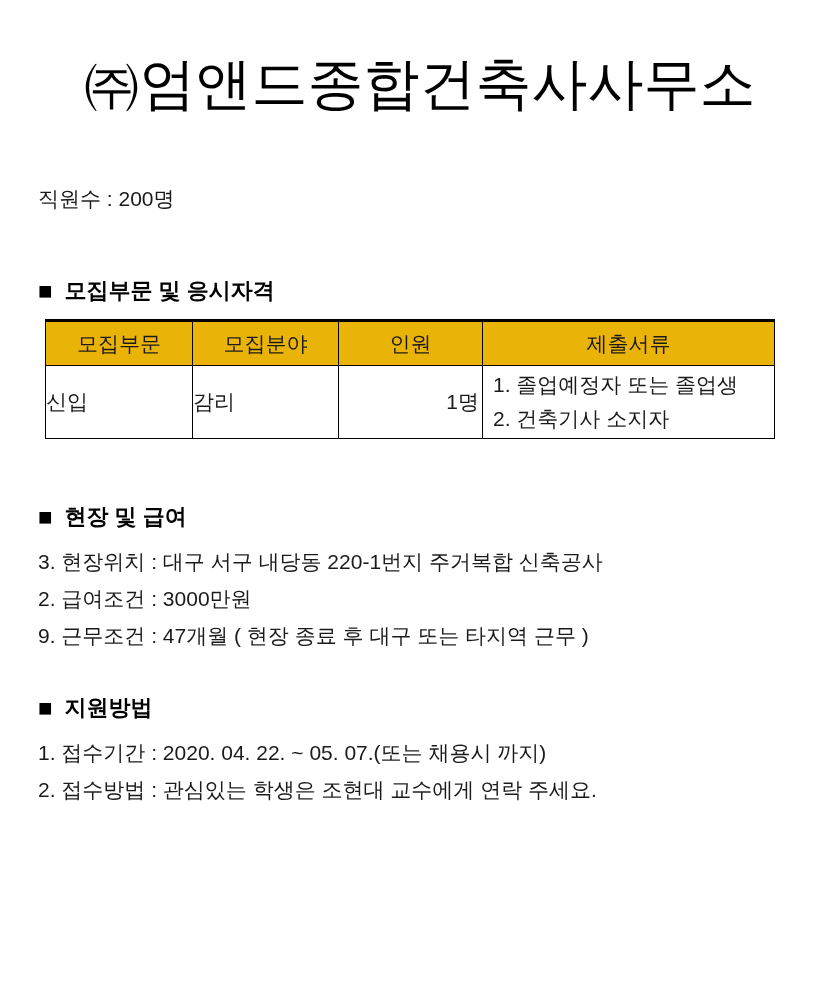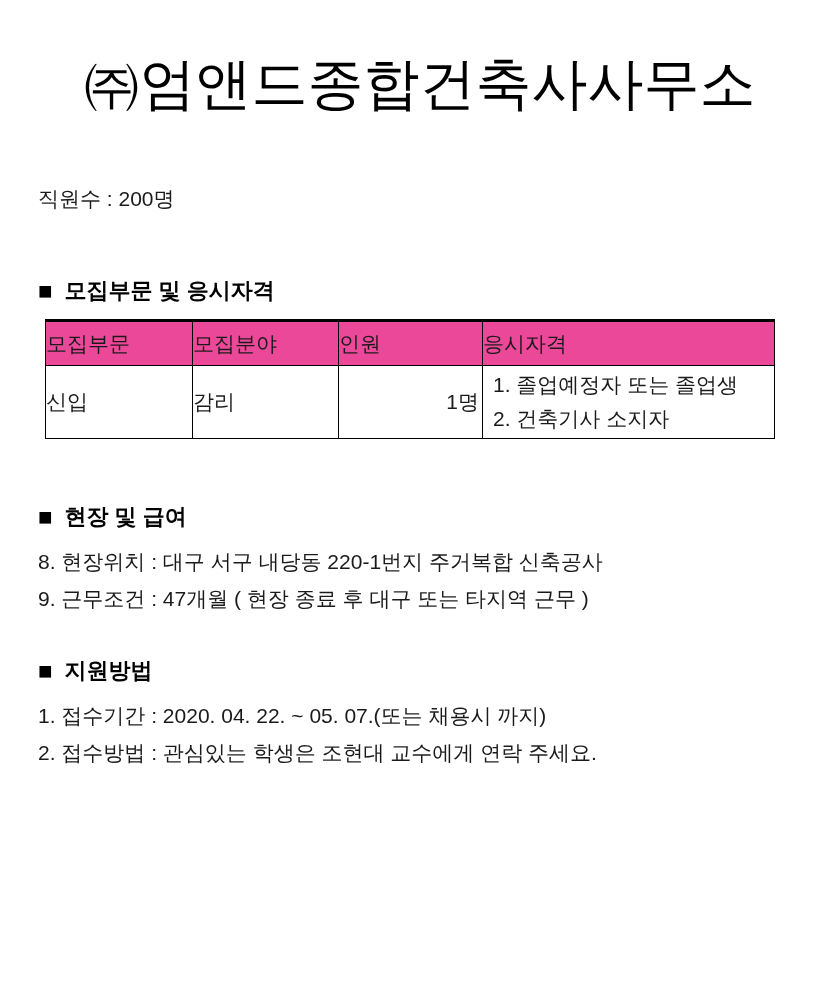--- a/index.html
+++ b/index.html
@@ -54,23 +54,23 @@
     table-layout: fixed;
   }
   table.recruit-table { border: 1.5px solid #000; border-top: 3px solid #000; }
   .recruit-table th, .recruit-table td {
     border: 1.5px solid #000;
     font-size: 21px;
     font-weight: 400;
     color: #1a1a1a;
   }
   .recruit-table th {
-    background: #ec4899;
+    background: #eab308;
     height: 45px;
-    text-align: left;
+    text-align: center;
     vertical-align: middle;
   }
   .recruit-table td {
     height: 73px;
     vertical-align: middle;
     text-align: left;
   }
   .col-part  { width: 147px; }
   .col-field { width: 146px; }
   .col-count { width: 144px; }
@@ -108,21 +108,21 @@
       <col class="col-part">
         <col class="col-field">
         <col class="col-count">
         <col class="col-qual">
     </colgroup>
     <thead>
       <tr>
         <th>모집부문</th>
         <th>모집분야</th>
         <th>인원</th>
-        <th>응시자격</th>
+        <th>제출서류</th>
       </tr>
     </thead>
     <tbody>
       <tr>
         <td>신입</td>
         <td>감리</td>
         <td class="cell-count">1명</td>
         <td class="cell-qual">
           <div>1. 졸업예정자 또는 졸업생</div>
           <div>2. 건축기사 소지자</div>
@@ -130,21 +130,22 @@
       </tr>
     </tbody>
   </table>
 
   <div class="section-heading sec2">
     <span class="bullet">■</span>
     <span>현장 및 급여</span>
   </div>
 
   <div class="item-list">
-    <div>8. 현장위치 : 대구 서구 내당동 220-1번지 주거복합 신축공사</div>
+    <div>3. 현장위치 : 대구 서구 내당동 220-1번지 주거복합 신축공사</div>
+    <div>2. 급여조건 : 3000만원</div>
     <div>9. 근무조건 : 47개월 ( 현장 종료 후 대구 또는 타지역 근무 )</div>
   </div>
 
   <div class="section-heading sec3">
     <span class="bullet">■</span>
     <span>지원방법</span>
   </div>
 
   <div class="item-list">
     <div>1. 접수기간 : 2020. 04. 22. ~ 05. 07.(또는 채용시 까지)</div>

